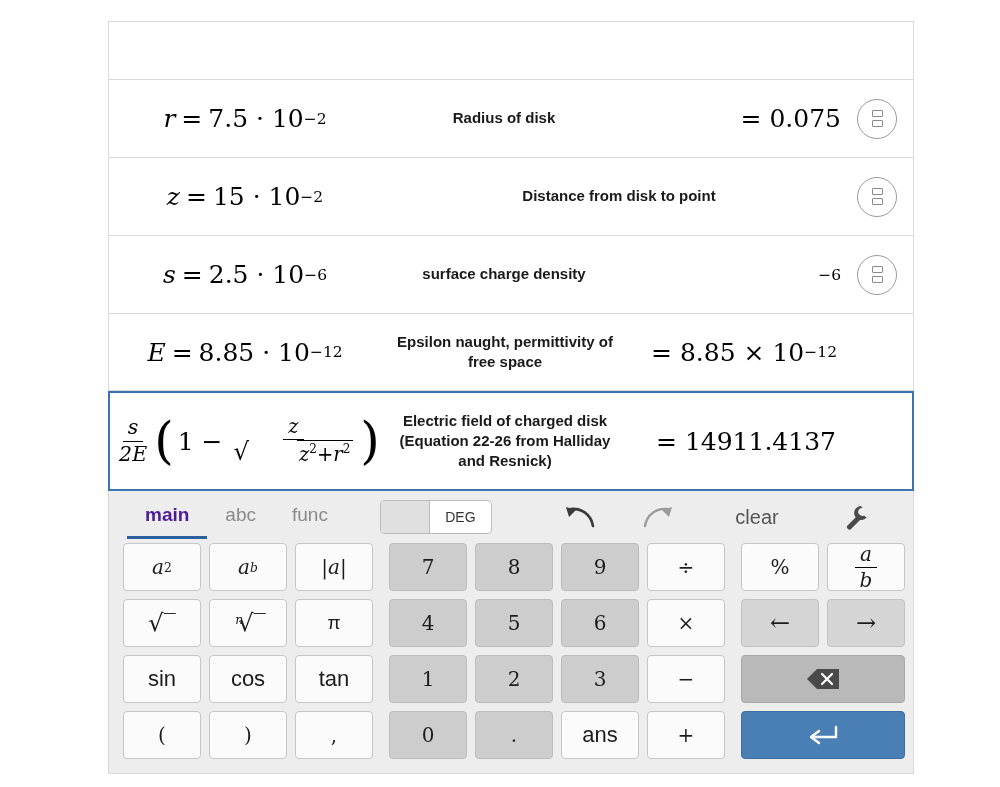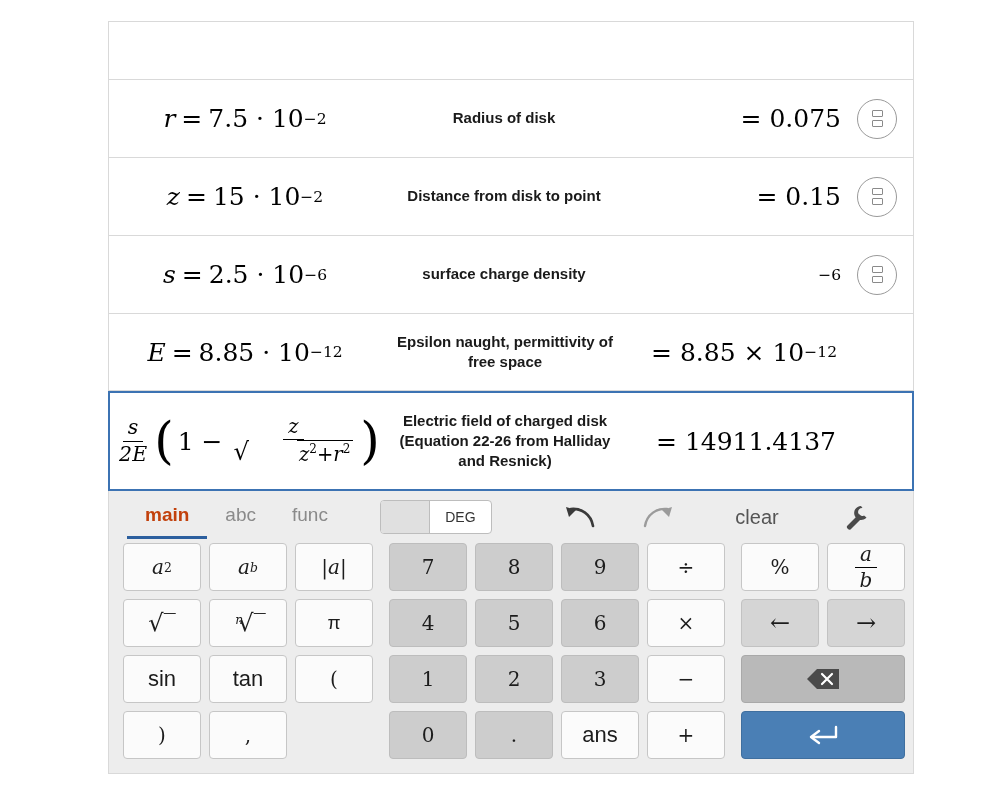--- a/index.html
+++ b/index.html
@@ -144,21 +144,21 @@
   }
   .tab {
     font-size: 19px;
     color: #8a8a8a;
     padding: 0 18px;
     line-height: 40px;
     height: 44px;
     box-sizing: border-box;
   }
   .tab.active {
-    color: #c2410c;
+    color: #4c1d95;
     font-weight: bold;
     border-bottom: 3px solid #2c5f9e;
   }
   .deg-toggle {
     width: 112px;
     height: 34px;
     border: 1px solid #bdbdbd;
     border-radius: 4px;
     background: #ffffff;
     display: flex;
@@ -256,21 +256,20 @@
     </div>
 
     <div class="row r2">
       <div class="cell-expr">
         <span class="mi">z</span>
         <span style="margin:0 6px">=</span>
         <span>15 · 10</span>
           <span class="sup">−2</span>
       </div>
       <div class="cell-label">Distance from disk to point</div>
-      <div class="cell-result">= 0.15</div>
       <div class="drag-handle">
           <i></i>
           <i></i>
         </div>
     </div>
 
     <div class="row r3">
       <div class="cell-expr">
         <span class="mi">s</span>
         <span style="margin:0 6px">=</span>
@@ -383,20 +382,21 @@
             </div>
           <div class="key">
               <span class="sup mi" style="position:relative;left:5px;top:-4px">n</span>
               <span style="font-size:24px">√‾</span>
             </div>
           <div class="key">
               <span style="font-family:'Liberation Sans',sans-serif;font-size:19px">π</span>
             </div>
 
           <div class="key sans">sin</div>
+          <div class="key sans">cos</div>
           <div class="key sans">tan</div>
 
           <div class="key">(</div>
           <div class="key">)</div>
           <div class="key">,</div>
         </div>
 
         <div class="grid g-mid">
           <div class="key gray">7</div>
           <div class="key gray">8</div>

